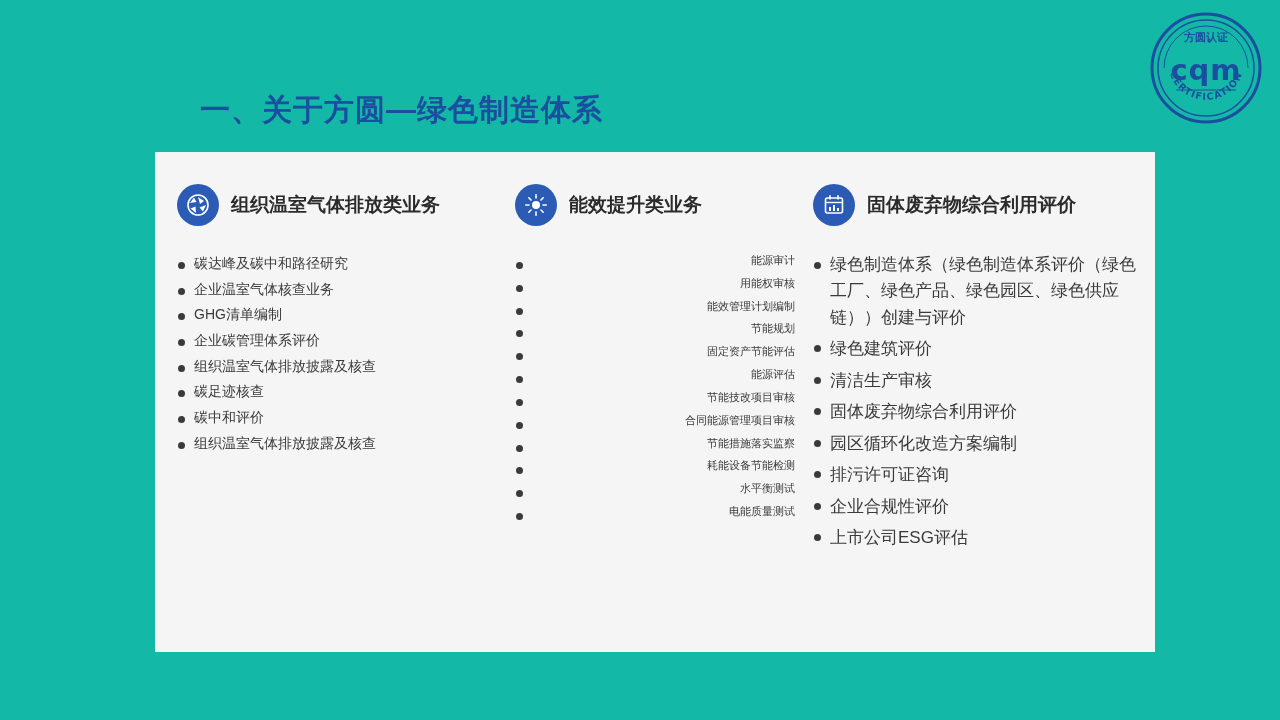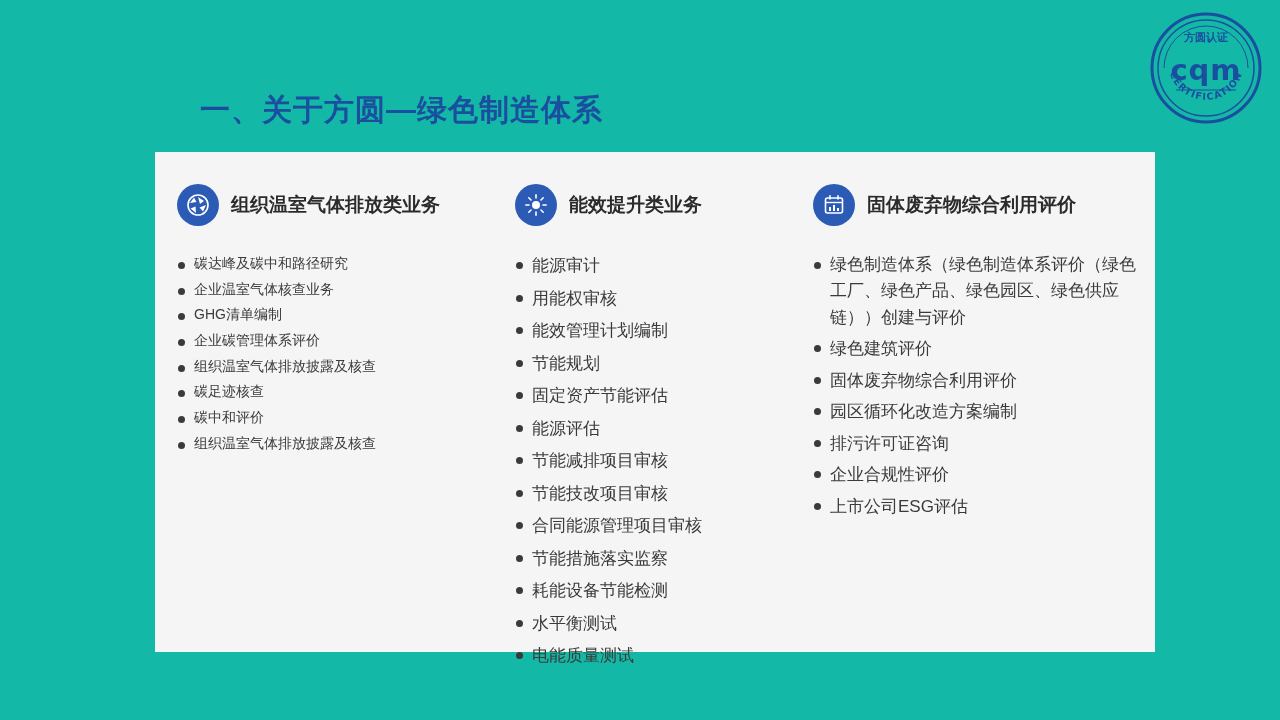--- a/index.html
+++ b/index.html
@@ -109,21 +109,21 @@
     content: "";
     position: absolute;
     left: 1px;
     top: 10px;
     width: 7px;
     height: 7px;
     background: #3a3a3a;
     border-radius: 50%;
   }
   .col-1 ul.items li { font-size: 14px; }
-  .col-2 ul.items li { font-size: 17px; margin-bottom: 5px; }
+  .col-2 ul.items li { font-size: 11px; margin-bottom: 5px; text-align: right; }
   .col-3 ul.items li { font-size: 17px; margin-bottom: 4px; }
   .col-3 ul.items li.multiline { line-height: 1.55; }
 </style>
 </head>
 <body>
 
 <div class="slide">
 
   <div class="logo">
     <svg width="120" height="120" viewBox="0 0 120 120" xmlns="http://www.w3.org/2000/svg">
@@ -191,21 +191,20 @@
           </span>
           <span class="col-title">能效提升类业务</span>
         </div>
         <ul class="items">
           <li>能源审计</li>
           <li>用能权审核</li>
           <li>能效管理计划编制</li>
           <li>节能规划</li>
           <li>固定资产节能评估</li>
           <li>能源评估</li>
-          <li>节能减排项目审核</li>
           <li>节能技改项目审核</li>
           <li>合同能源管理项目审核</li>
           <li>节能措施落实监察</li>
           <li>耗能设备节能检测</li>
           <li>水平衡测试</li>
           <li>电能质量测试</li>
         </ul>
       </div>
 
       <div class="col col-3">
@@ -221,20 +220,21 @@
                 <rect x="11" y="12" width="2" height="6"></rect>
                 <rect x="15" y="15" width="2" height="3"></rect>
               </g>
             </svg>
           </span>
           <span class="col-title">固体废弃物综合利用评价</span>
         </div>
         <ul class="items">
           <li class="multiline">绿色制造体系（绿色制造体系评价（绿色工厂、绿色产品、绿色园区、绿色供应链））创建与评价</li>
           <li>绿色建筑评价</li>
+          <li>清洁生产审核</li>
           <li>固体废弃物综合利用评价</li>
           <li>园区循环化改造方案编制</li>
           <li>排污许可证咨询</li>
           <li>企业合规性评价</li>
           <li>上市公司ESG评估</li>
         </ul>
       </div>
 
     </div>
   </div>

